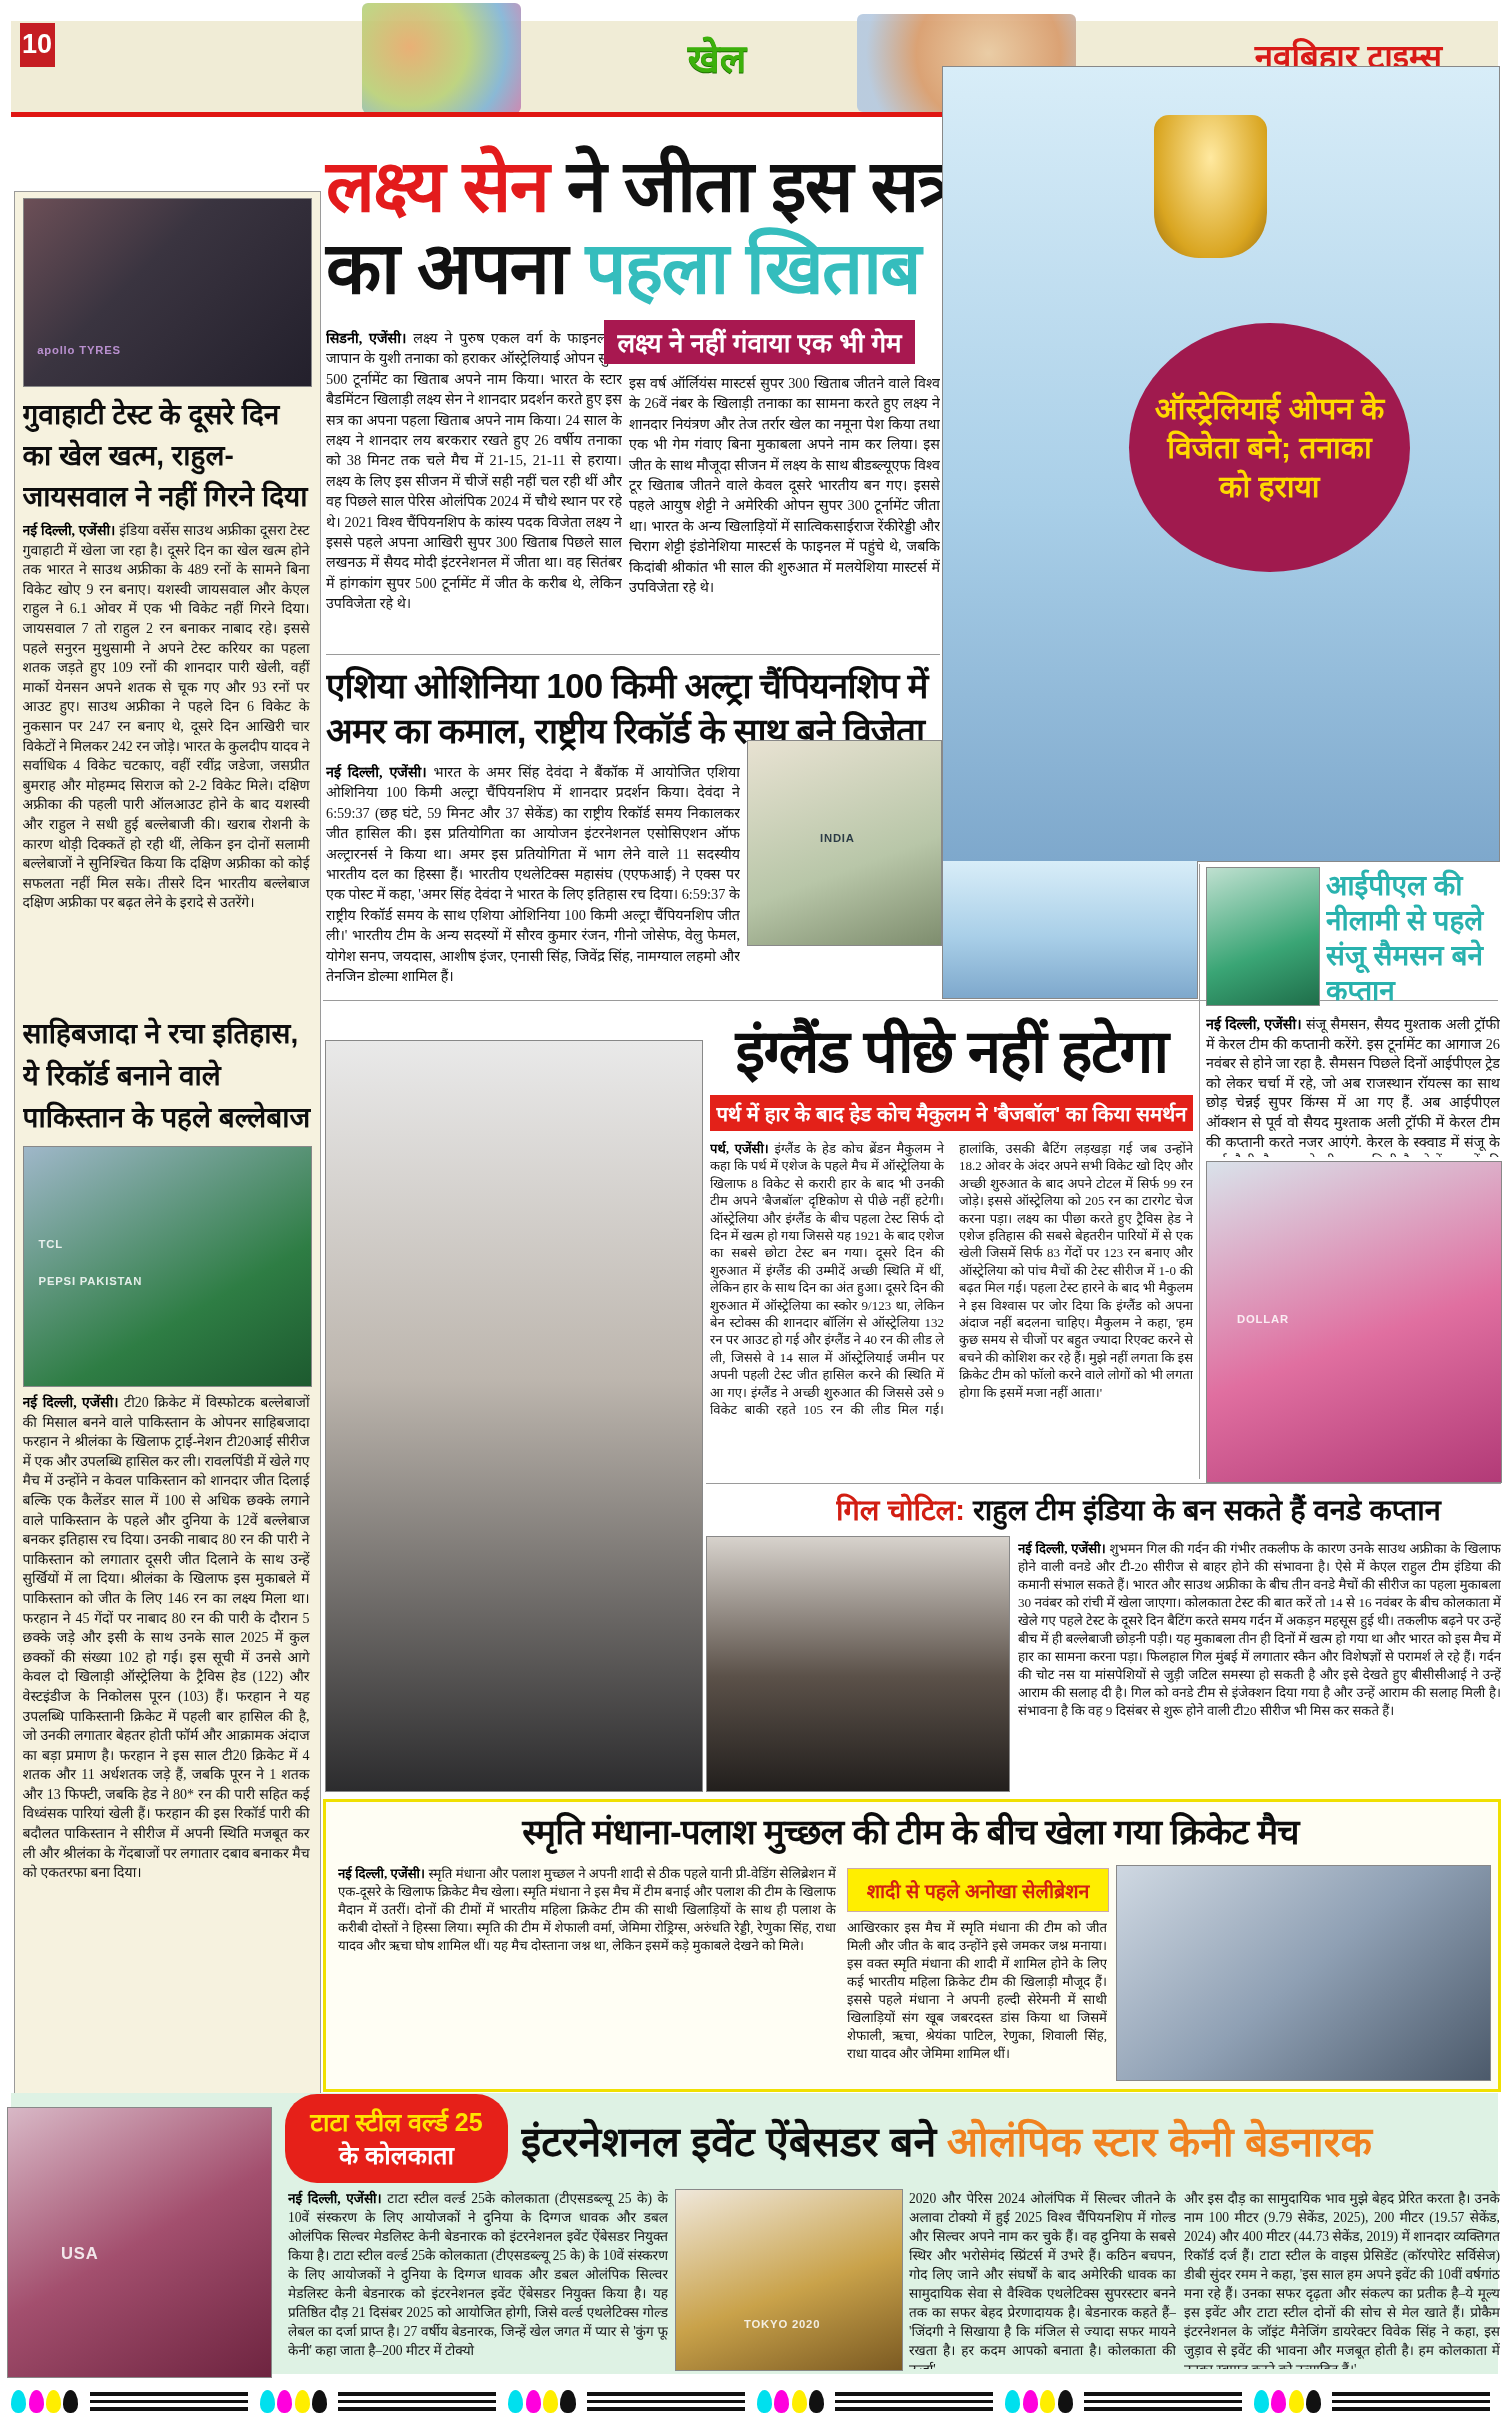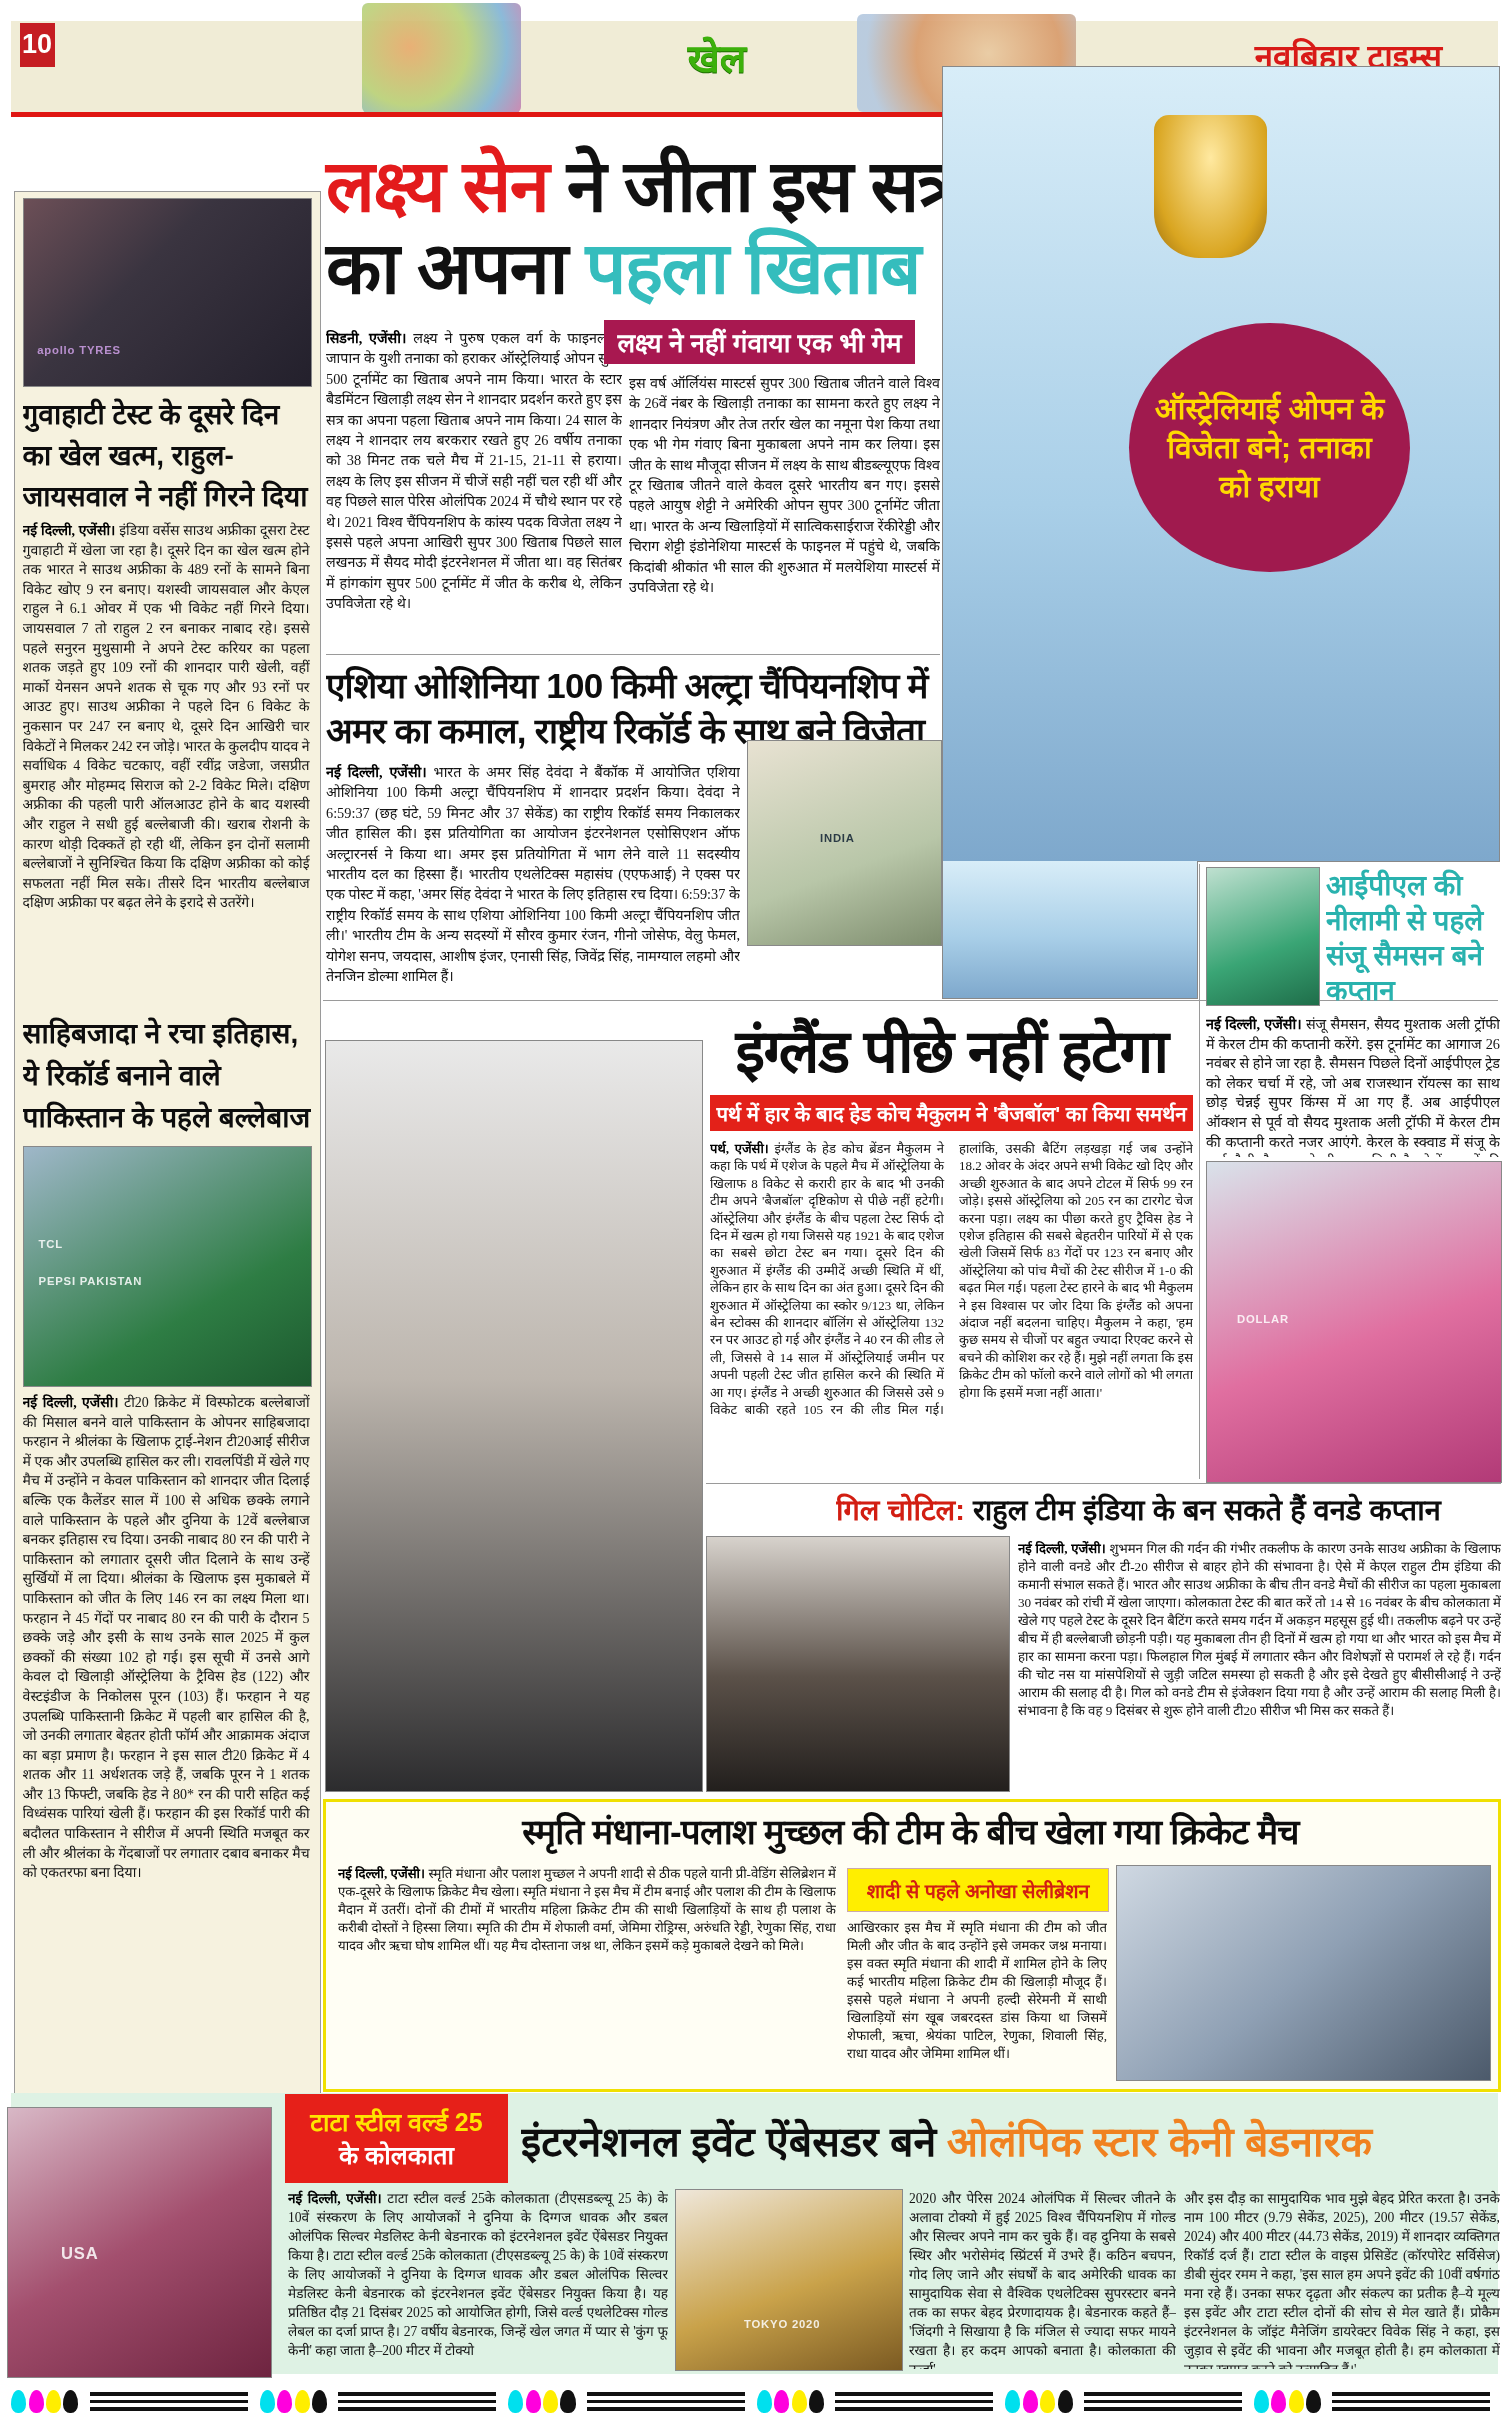--- a/index.html
+++ b/index.html
@@ -35,21 +35,21 @@
   
   #iplhl{color:#29b2ae;font-weight:800;font-size:28px;line-height:35px;}
   
   #gillhl{font-size:29px;} #gillhl .r{color:#d21e12;}
   
   #mandbox{background:#fffef4;border:3px solid #f0e000;}
   #mandhl{font-size:35px;text-align:center;letter-spacing:-0.8px;}
   #mandlabel{background:#ffee00;color:#d21e12;font-weight:800;font-size:19.6px;display:flex;align-items:center;justify-content:center;border:0.8px solid #caa;}
   
   #tatasec{background:#def2e4;}
-  #tatabox{background:#e62019;display:flex;flex-direction:column;align-items:center;justify-content:center;text-align:center;}
+  #tatabox{background:#e62019;display:flex;flex-direction:column;align-items:center;justify-content:center;text-align:center;border-radius:32px;}
   #tatabox .y{color:#ffe400;font-weight:800;font-size:25px;line-height:33px;}
   #tatabox .w{color:#ffffff;font-weight:800;font-size:25px;line-height:33px;}
   #tatahl{font-size:41px;display:flex;align-items:center;}
   #tatahl .o{color:#f08220;margin-left:10.6px;}
   
   .marks{position:absolute;top:2387px;height:26px;display:flex;align-items:flex-end;}
   .egg{width:16px;height:22.6px;border-radius:50% 50% 46% 46% / 62% 62% 38% 38%;margin-right:2.3px;}
   .c1{background:#00e0ee;} .c2{background:#ff00dd;} .c3{background:#ffee00;} .c4{background:#111;}
   .bars{width:168px;height:19.6px;margin:0 12px 1.5px 9px;
         background:repeating-linear-gradient(#111 0 3.8px,#fff 3.8px 7.5px);align-self:flex-end;}

